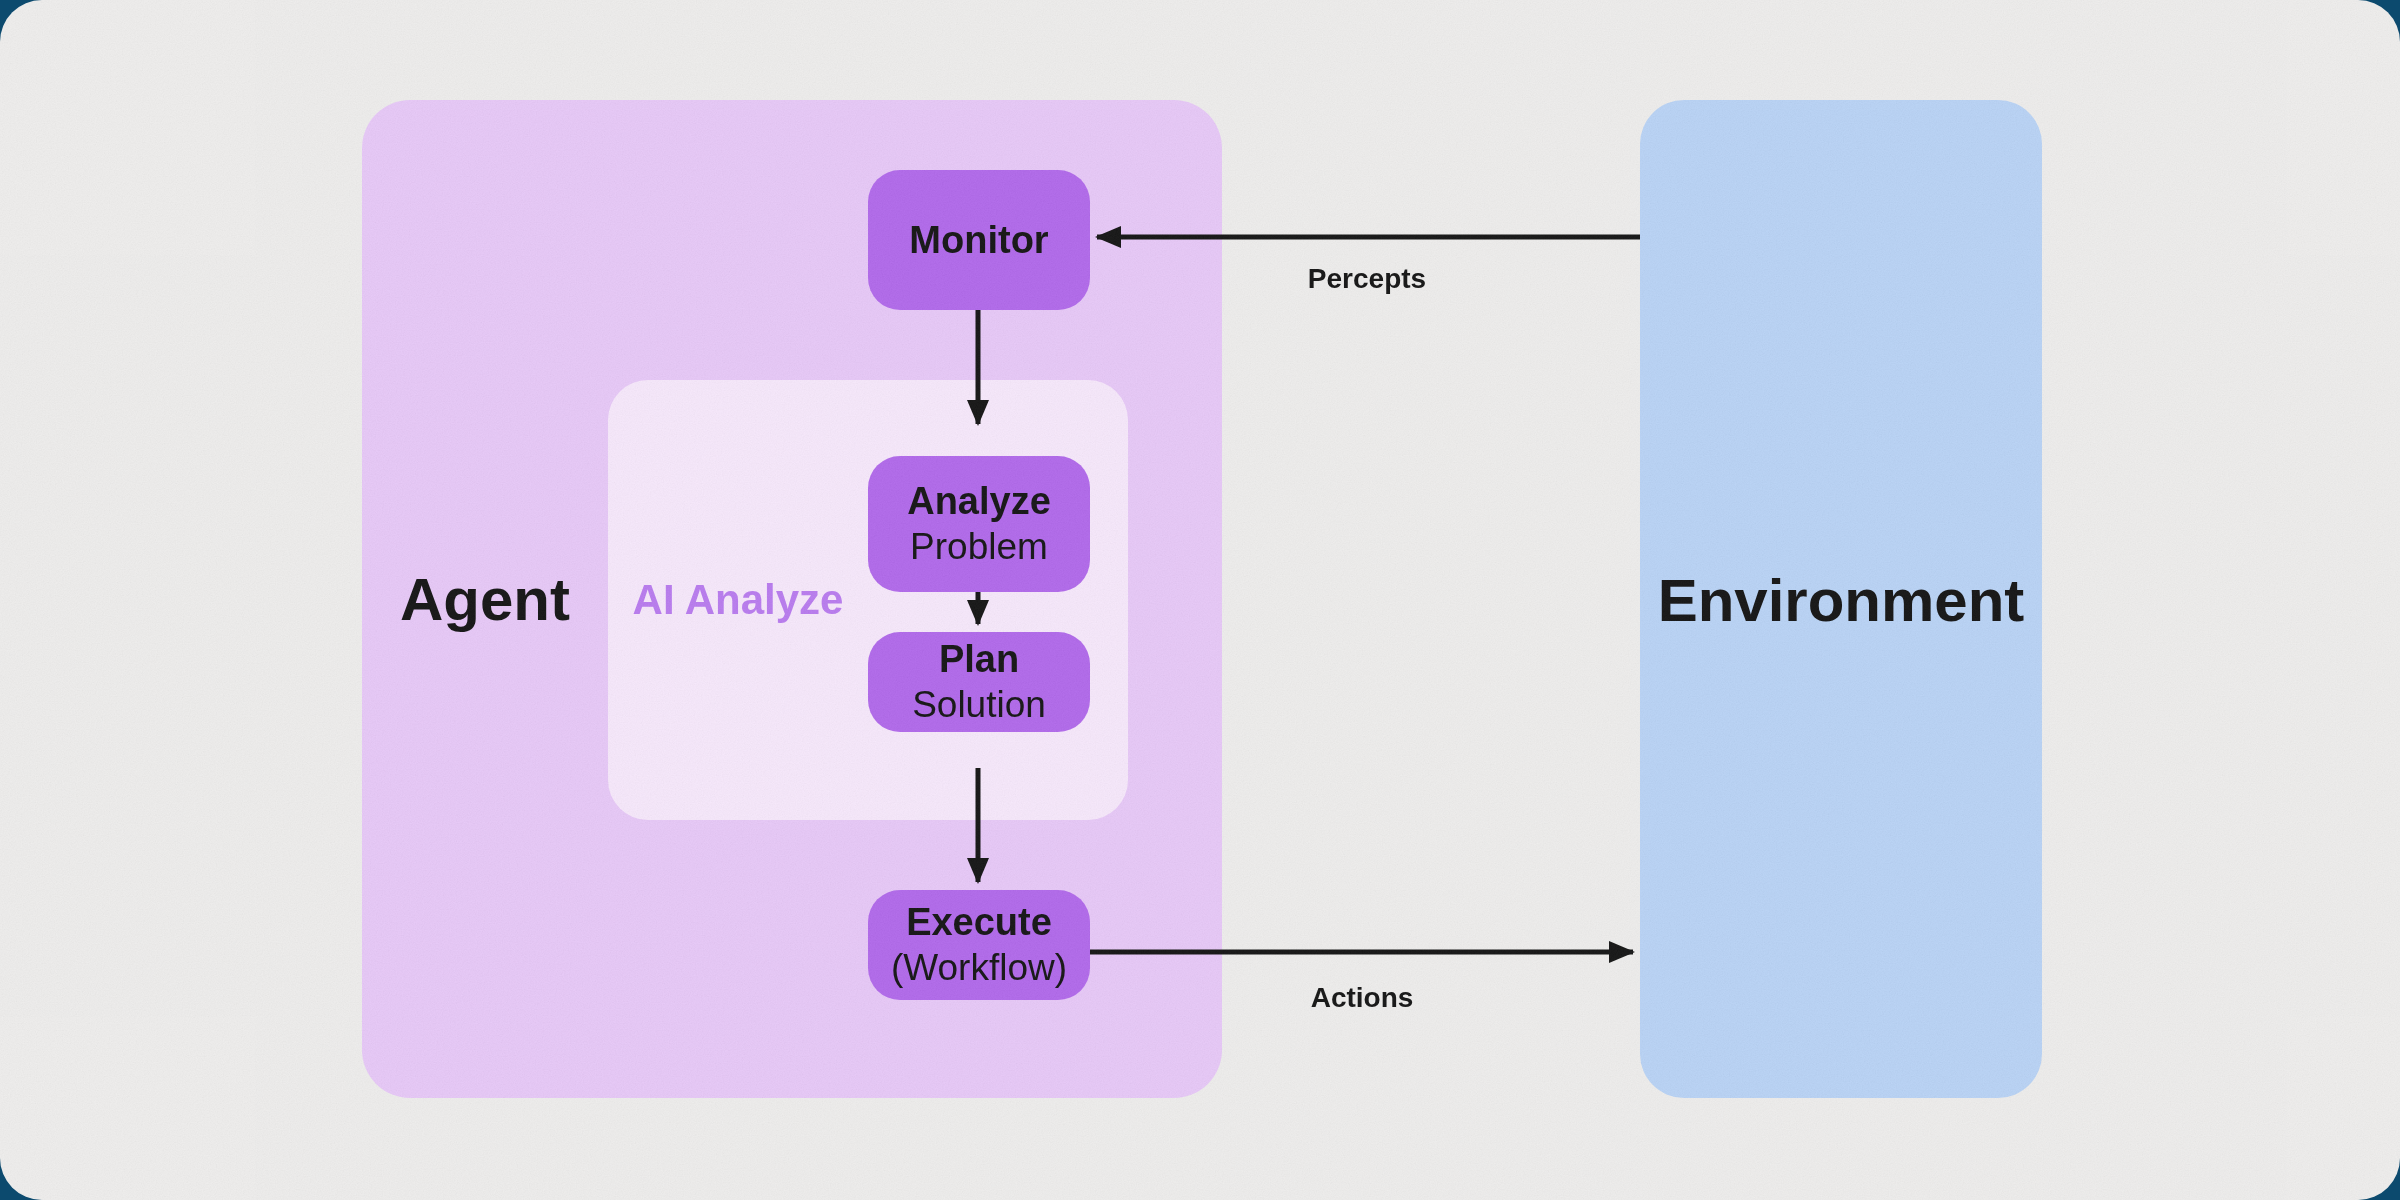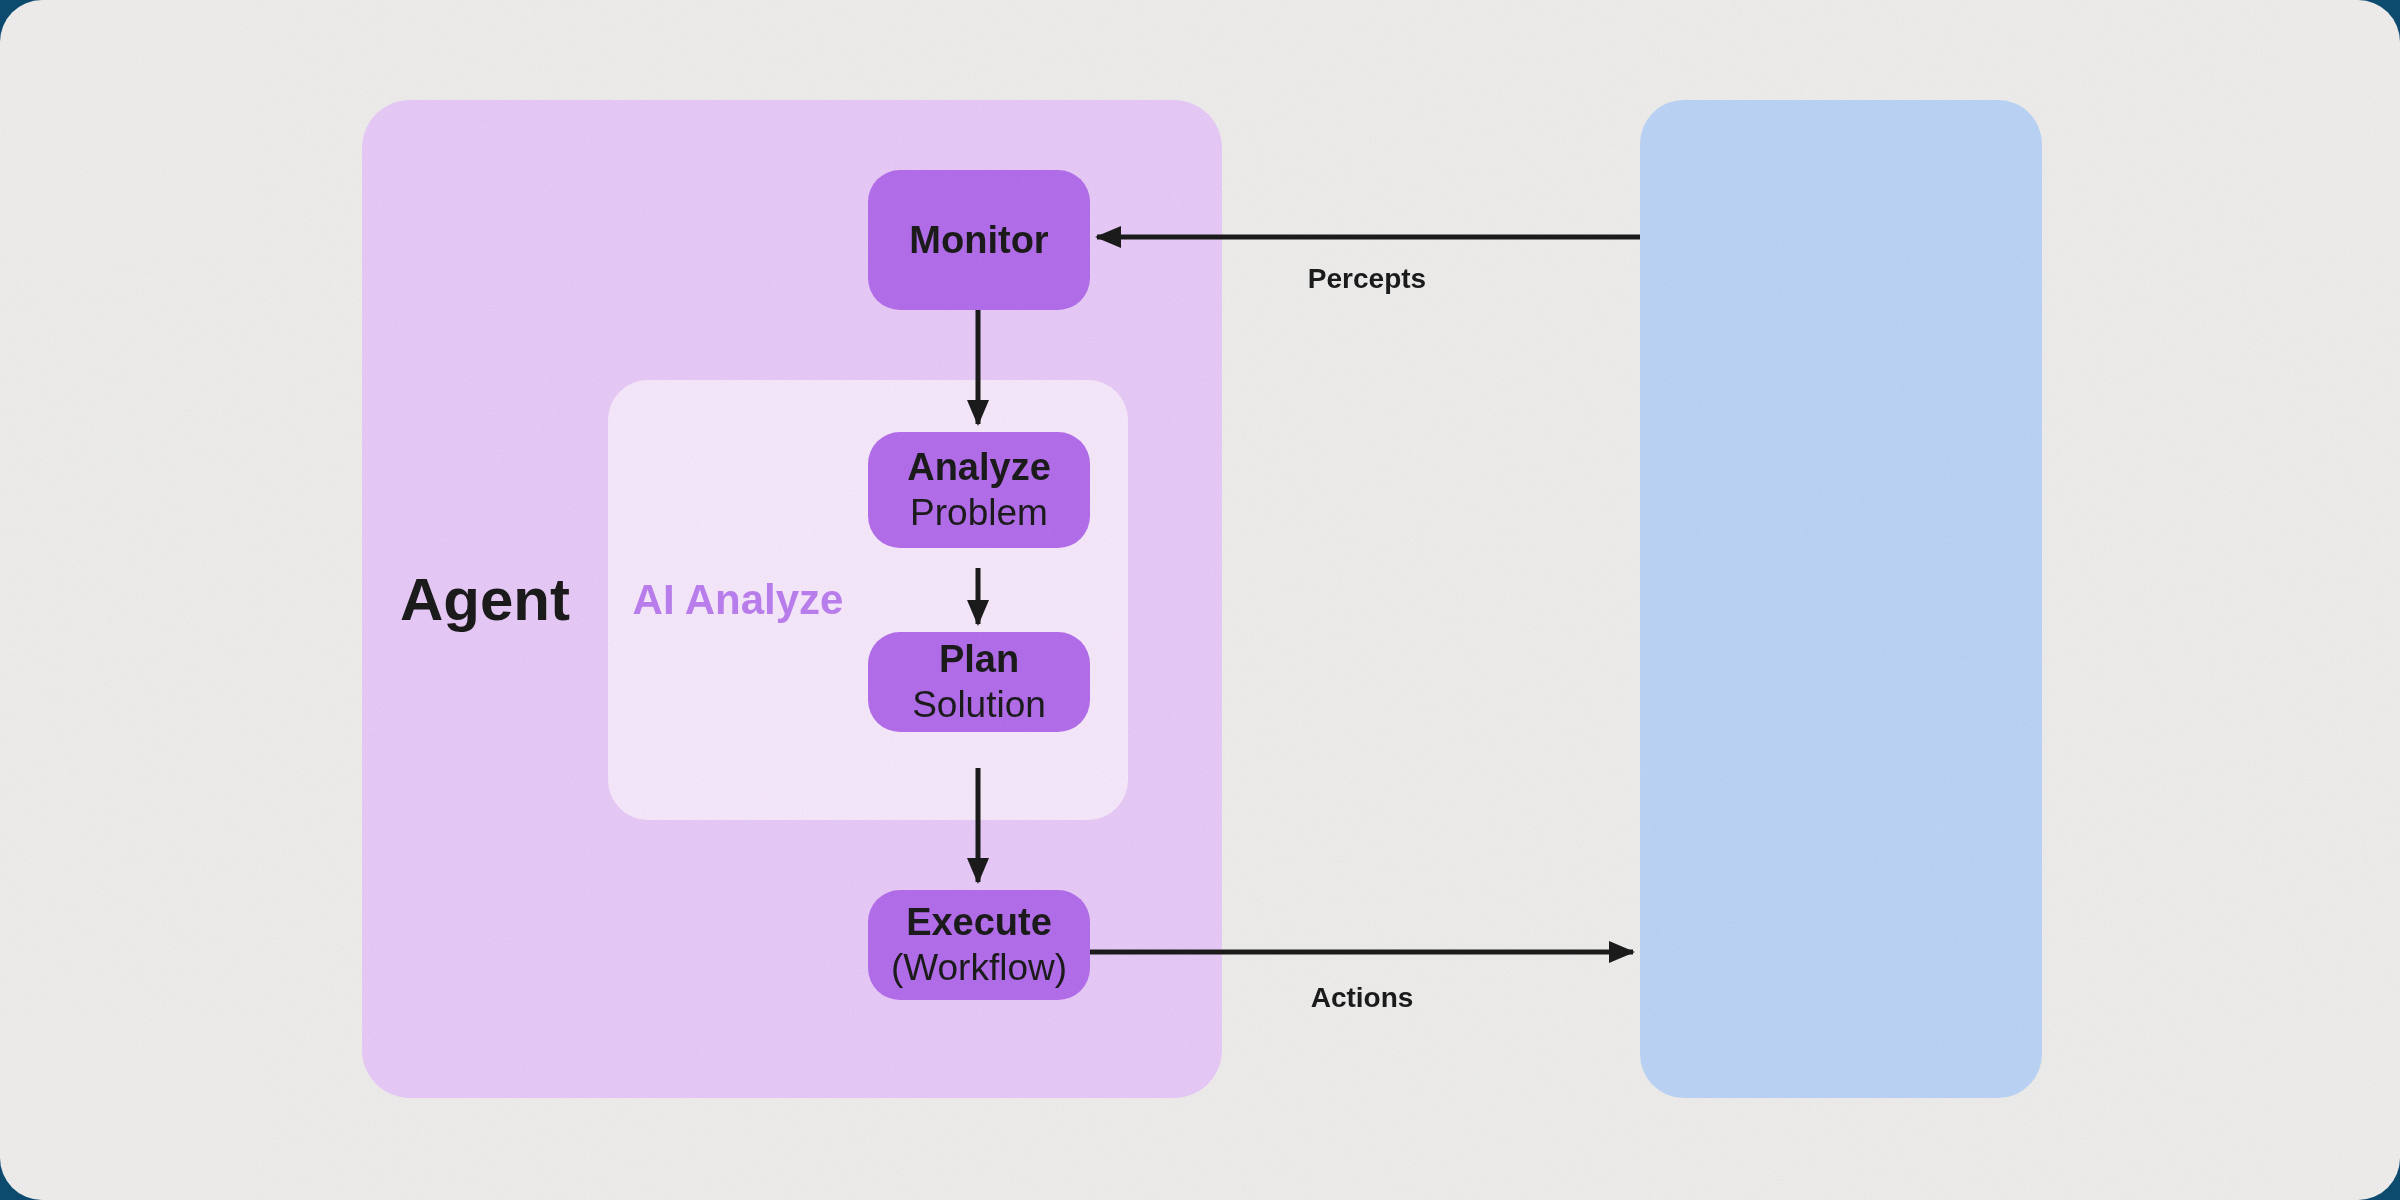--- a/index.html
+++ b/index.html
@@ -51,21 +51,21 @@
     border-radius: 32px;
     display: flex;
     flex-direction: column;
     align-items: center;
     justify-content: center;
     color: var(--text, #0d0d0d);
     text-align: center;
     line-height: 46px;
   }
   .node-monitor  { top: 170px; height: 140px; }
-  .node-analyze  { top: 432px; height: 116px; }
+  .node-analyze  { top: 456px; height: 136px; }
   .node-plan     { top: 632px; height: 100px; }
   .node-execute  { top: 890px; height: 110px; }
   .node-title    { font-size: 38px; font-weight: bold; }
   .node-subtitle { font-size: 37px; font-weight: normal; }
 
   .big-label {
     position: absolute;
     transform: translate(-50%, -50%);
     font-size: 60px;
     font-weight: bold;
@@ -146,20 +146,21 @@
       <div class="node-subtitle">Solution</div>
     </div>
 
     <div class="node node-execute">
       <div class="node-title">Execute</div>
       <div class="node-subtitle">(Workflow)</div>
     </div>
 
     <div class="big-label agent-label">Agent</div>
     <div class="big-label ai-models-label">AI Analyze</div>
+    <div class="big-label environment-label">Environment</div>
 
     <div class="edge-label percepts-label">Percepts</div>
     <div class="edge-label actions-label">Actions</div>
 
     <svg class="grain" aria-hidden="true">
       <filter id="grainFilter">
         <feTurbulence type="fractalNoise" baseFrequency="0.85" numOctaves="2" stitchTiles="stitch"></feTurbulence>
         <feColorMatrix type="saturate" values="0"></feColorMatrix>
         <feComponentTransfer>
           <feFuncA type="linear" slope="0" intercept="1"></feFuncA>

